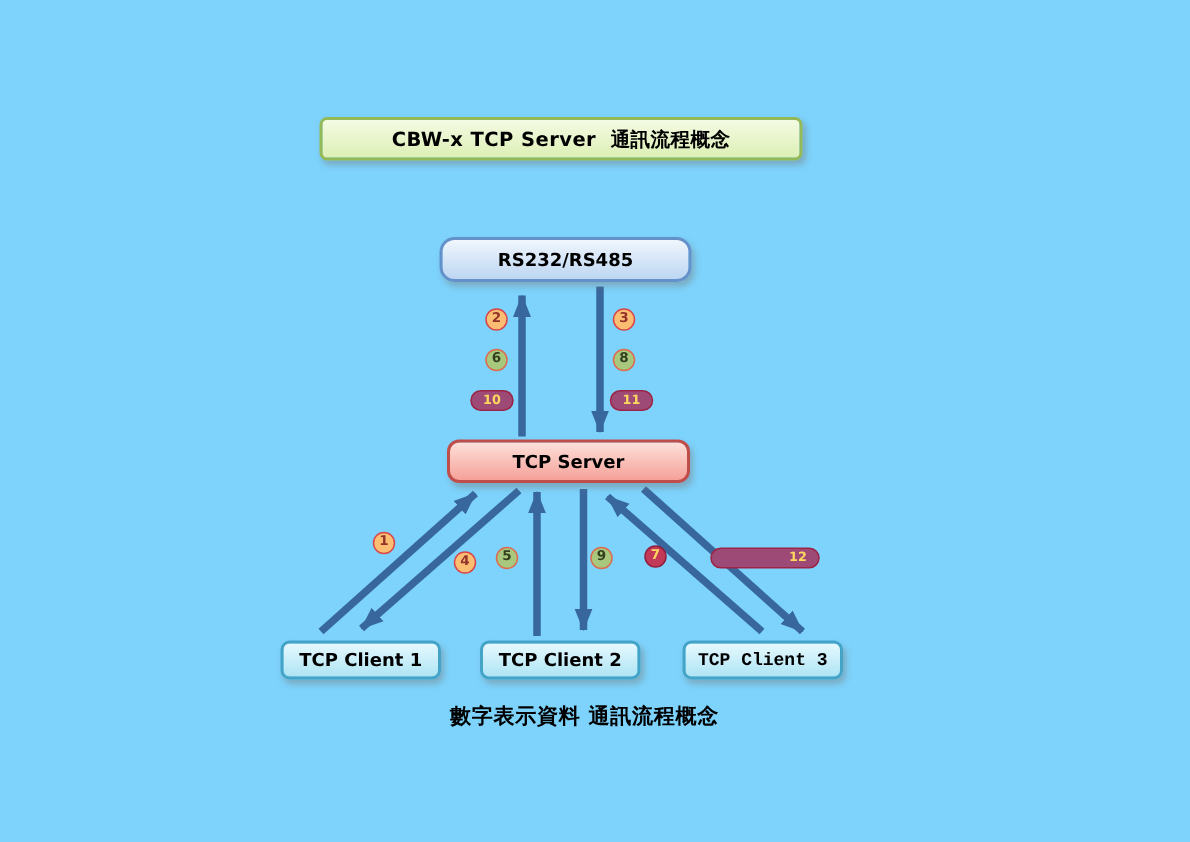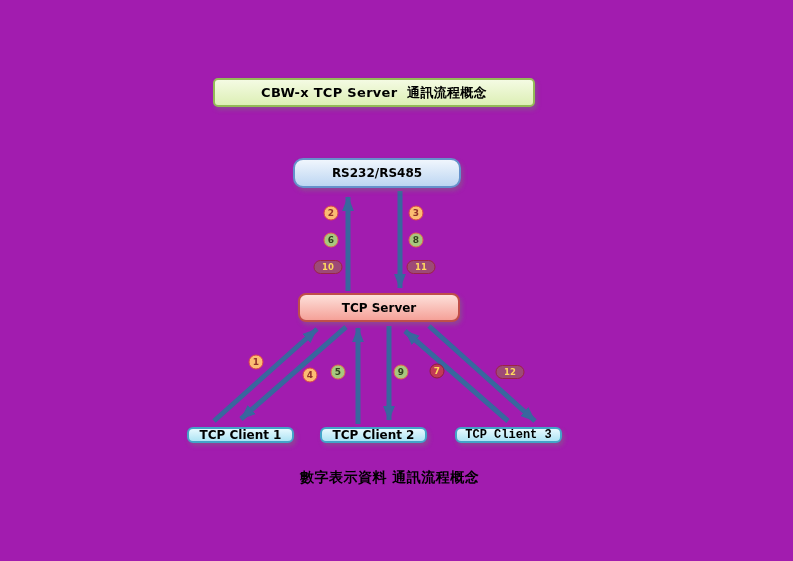--- a/index.html
+++ b/index.html
@@ -1,19 +1,19 @@
 <!DOCTYPE html>
 <html><head>
 <meta charset="utf-8">
 <style>
   html, body { margin: 0; padding: 0; background: #ffffff; }
   .canvas {
     position: relative;
     width: 793px; height: 561px;
-    background: #a21caf;
+    background: #7dd3fc;
     font-family: "DejaVu Sans", "Liberation Sans", sans-serif;
     overflow: hidden;
   }
   .arrows { position: absolute; left: 0; top: 0; width: 793px; height: 561px; pointer-events: none; }
   .box {
     position: absolute;
     display: flex; align-items: center; justify-content: center;
     box-sizing: border-box;
     font-weight: bold; color: #000000;
     box-shadow: 2px 3px 4px rgba(120,120,120,0.45);
@@ -31,21 +31,21 @@
     border: 2px solid #6591cb; border-radius: 10px;
     font-size: 12px;
   }
   .server-box {
     left: 298px; top: 293px; width: 162px; height: 29px;
     background: linear-gradient(#fde0da, #f5a198);
     border: 2px solid #bf4e4a; border-radius: 8px;
     font-size: 12px;
   }
   .client-box {
-    top: 427px; width: 107px; height: 16px;
+    top: 427px; width: 107px; height: 26px;
     background: linear-gradient(#e6f9fe, #aee4f4);
     border: 2px solid #43a4c8; border-radius: 6px;
     font-size: 12px;
   }
   .client-1 { left: 187px; }
   .client-2 { left: 320px; }
   .client-3 { left: 455px; font-family: Liberation Mono, monospace; }
   .badge {
     position: absolute;
     transform: translate(-50%, -50%);
@@ -115,17 +115,17 @@
   <div class="badge circle orange" style="left:331px; top:213px;">2</div>
   <div class="badge circle orange" style="left:416px; top:213px;">3</div>
   <div class="badge circle orange" style="left:310px; top:375px;">4</div>
   <div class="badge circle green" style="left:338px; top:372px;">5</div>
   <div class="badge circle green" style="left:331px; top:240px;">6</div>
   <div class="badge circle crimson" style="left:437px; top:371px;">7</div>
   <div class="badge circle green" style="left:416px; top:240px;">8</div>
   <div class="badge circle green" style="left:401px; top:372px;">9</div>
   <div class="badge pill" style="left:328px; top:267px;">10</div>
   <div class="badge pill" style="left:421px; top:267px;">11</div>
-  <div class="badge pill" style="left:510px; top:372px;">12</div>
+  <div class="badge pill" style="left:510px; top:372px;padding-left:44px;">12</div>
 
   <div class="caption">數字表示資料 通訊流程概念</div>
 
 </div>
 
 </body></html>

